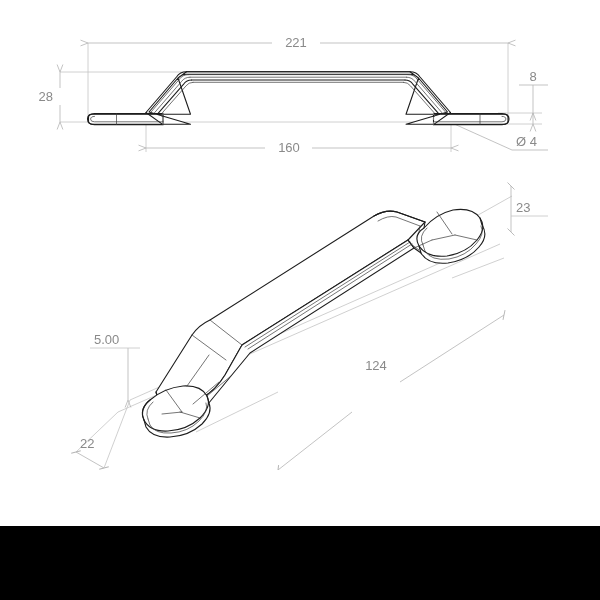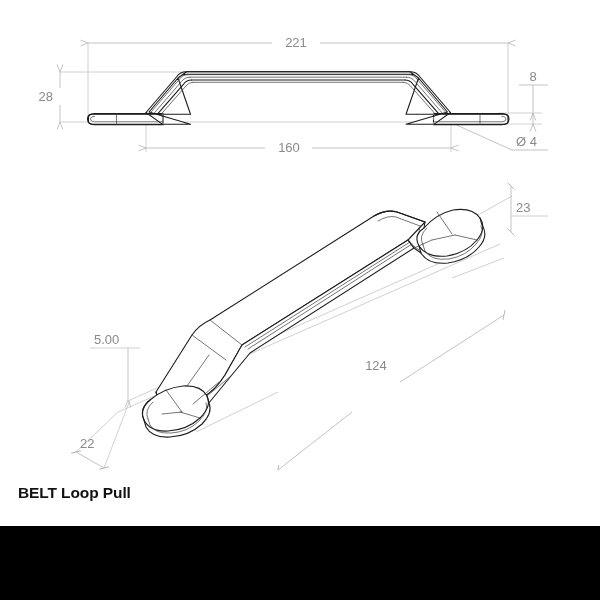--- a/index.html
+++ b/index.html
@@ -329,21 +329,20 @@
           <path class="part-line" d="M 408,240 L 414,248 L 421,253"></path>
           <path class="part-line-thin" d="M 411,244 L 419,250"></path>
           <path class="part-line" d="M 425,222 L 424,228"></path>
           <path class="part-line-thin" d="M 420,226 L 419,232"></path>
           <path class="part-line-thin" d="M 414,248 L 432,240"></path>
         </g>
       </g>
     </svg>
   </div>
 
-  <div id="product-title">BELT Loop Pull</div>
 
   <div id="footer-bar">
 
     
 
     
 
   </div>
 
 </div>

